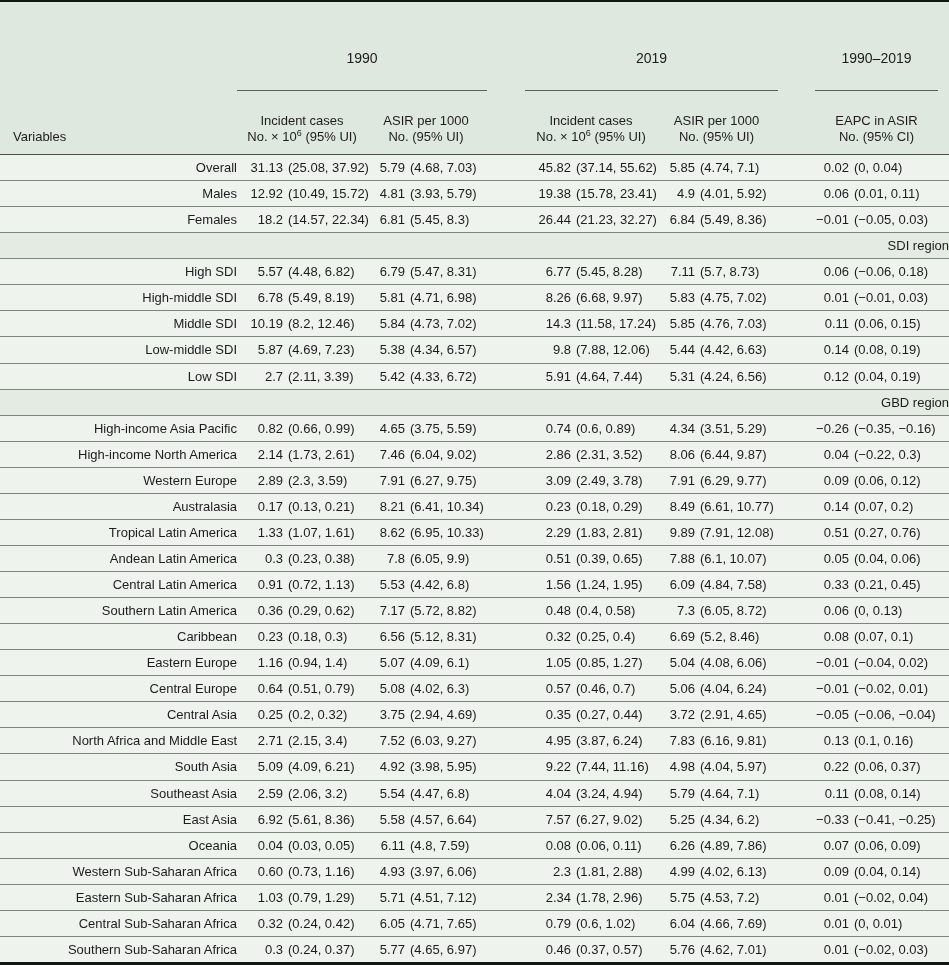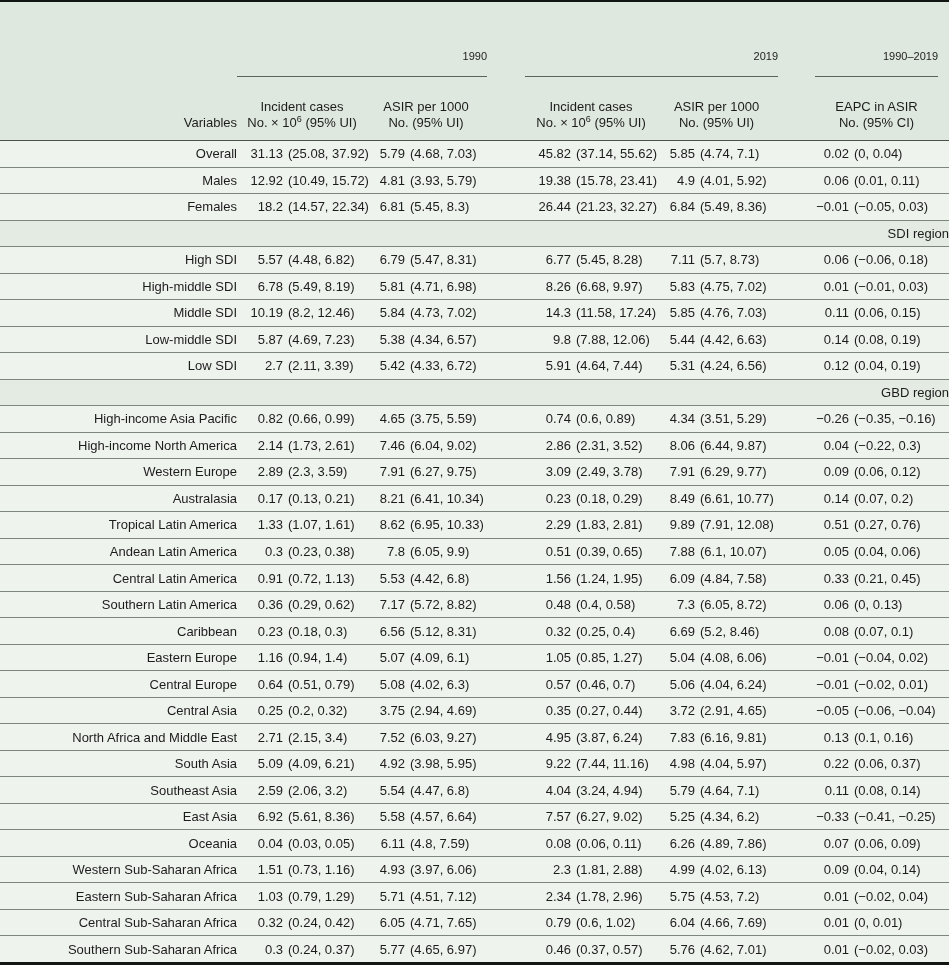--- a/index.html
+++ b/index.html
@@ -19,34 +19,34 @@
     width:949px; height:960px;
     border-collapse:collapse;
     table-layout:fixed;
     font-size:13px;
     color:#1c1c1c;
   }
   thead { background:#dfe8df; }
   thead th { font-weight:normal; vertical-align:bottom; }
   tr.year-row th { height:33px; padding:0; }
   .grp-inner {
-    text-align:right;
-    padding-bottom:14px;
+    text-align:center;
+    padding-bottom:24px;
     border-bottom:1px solid #59635a;
-    font-size:11px;
+    font-size:14px;
   }
   .grp-inner.trim-right { margin-right:11px;margin-top:48px; }
   tr.sub-row th {
     height:54px;
     padding:0 0 9px 0;
     border-bottom:1px solid #49534a;
     line-height:16px;
     font-size:13px;
   }
-  th.var-h { text-align:right; padding-left:13px !important; }
+  th.var-h { text-align:left; padding-left:13px !important; }
   th.h-inc { text-align:center; padding-left:2px !important; }
   th.h-asir { text-align:center; }
   th.h-eapc { text-align:center; padding-right:11px !important; }
   sup.s6 { font-size:9px; vertical-align:super; line-height:0; }
 
   tbody td {
     border-bottom:1px solid #7c867c;
     white-space:nowrap;
     overflow:visible;
     padding:0;
@@ -373,21 +373,21 @@
           <td class="num c-inc"><span class="v">0.04</span><span class="ci">(0.03, 0.05)</span></td>
           <td class="num c-asir"><span class="v">6.11</span><span class="ci">(4.8, 7.59)</span></td>
           <td></td>
           <td class="num c-inc"><span class="v">0.08</span><span class="ci">(0.06, 0.11)</span></td>
           <td class="num c-asir"><span class="v">6.26</span><span class="ci">(4.89, 7.86)</span></td>
           <td></td>
           <td class="num c-eapc"><span class="v">0.07</span><span class="ci">(0.06, 0.09)</span></td>
         </tr>
         <tr>
           <td class="lbl ind">Western Sub-Saharan Africa</td>
-          <td class="num c-inc"><span class="v">1.51</span><span class="ci">(0.73, 1.16)</span></td>
+          <td class="num c-inc"><span class="v">0.60</span><span class="ci">(0.73, 1.16)</span></td>
           <td class="num c-asir"><span class="v">4.93</span><span class="ci">(3.97, 6.06)</span></td>
           <td></td>
           <td class="num c-inc"><span class="v">2.3</span><span class="ci">(1.81, 2.88)</span></td>
           <td class="num c-asir"><span class="v">4.99</span><span class="ci">(4.02, 6.13)</span></td>
           <td></td>
           <td class="num c-eapc"><span class="v">0.09</span><span class="ci">(0.04, 0.14)</span></td>
         </tr>
         <tr>
           <td class="lbl ind">Eastern Sub-Saharan Africa</td>
           <td class="num c-inc"><span class="v">1.03</span><span class="ci">(0.79, 1.29)</span></td>

